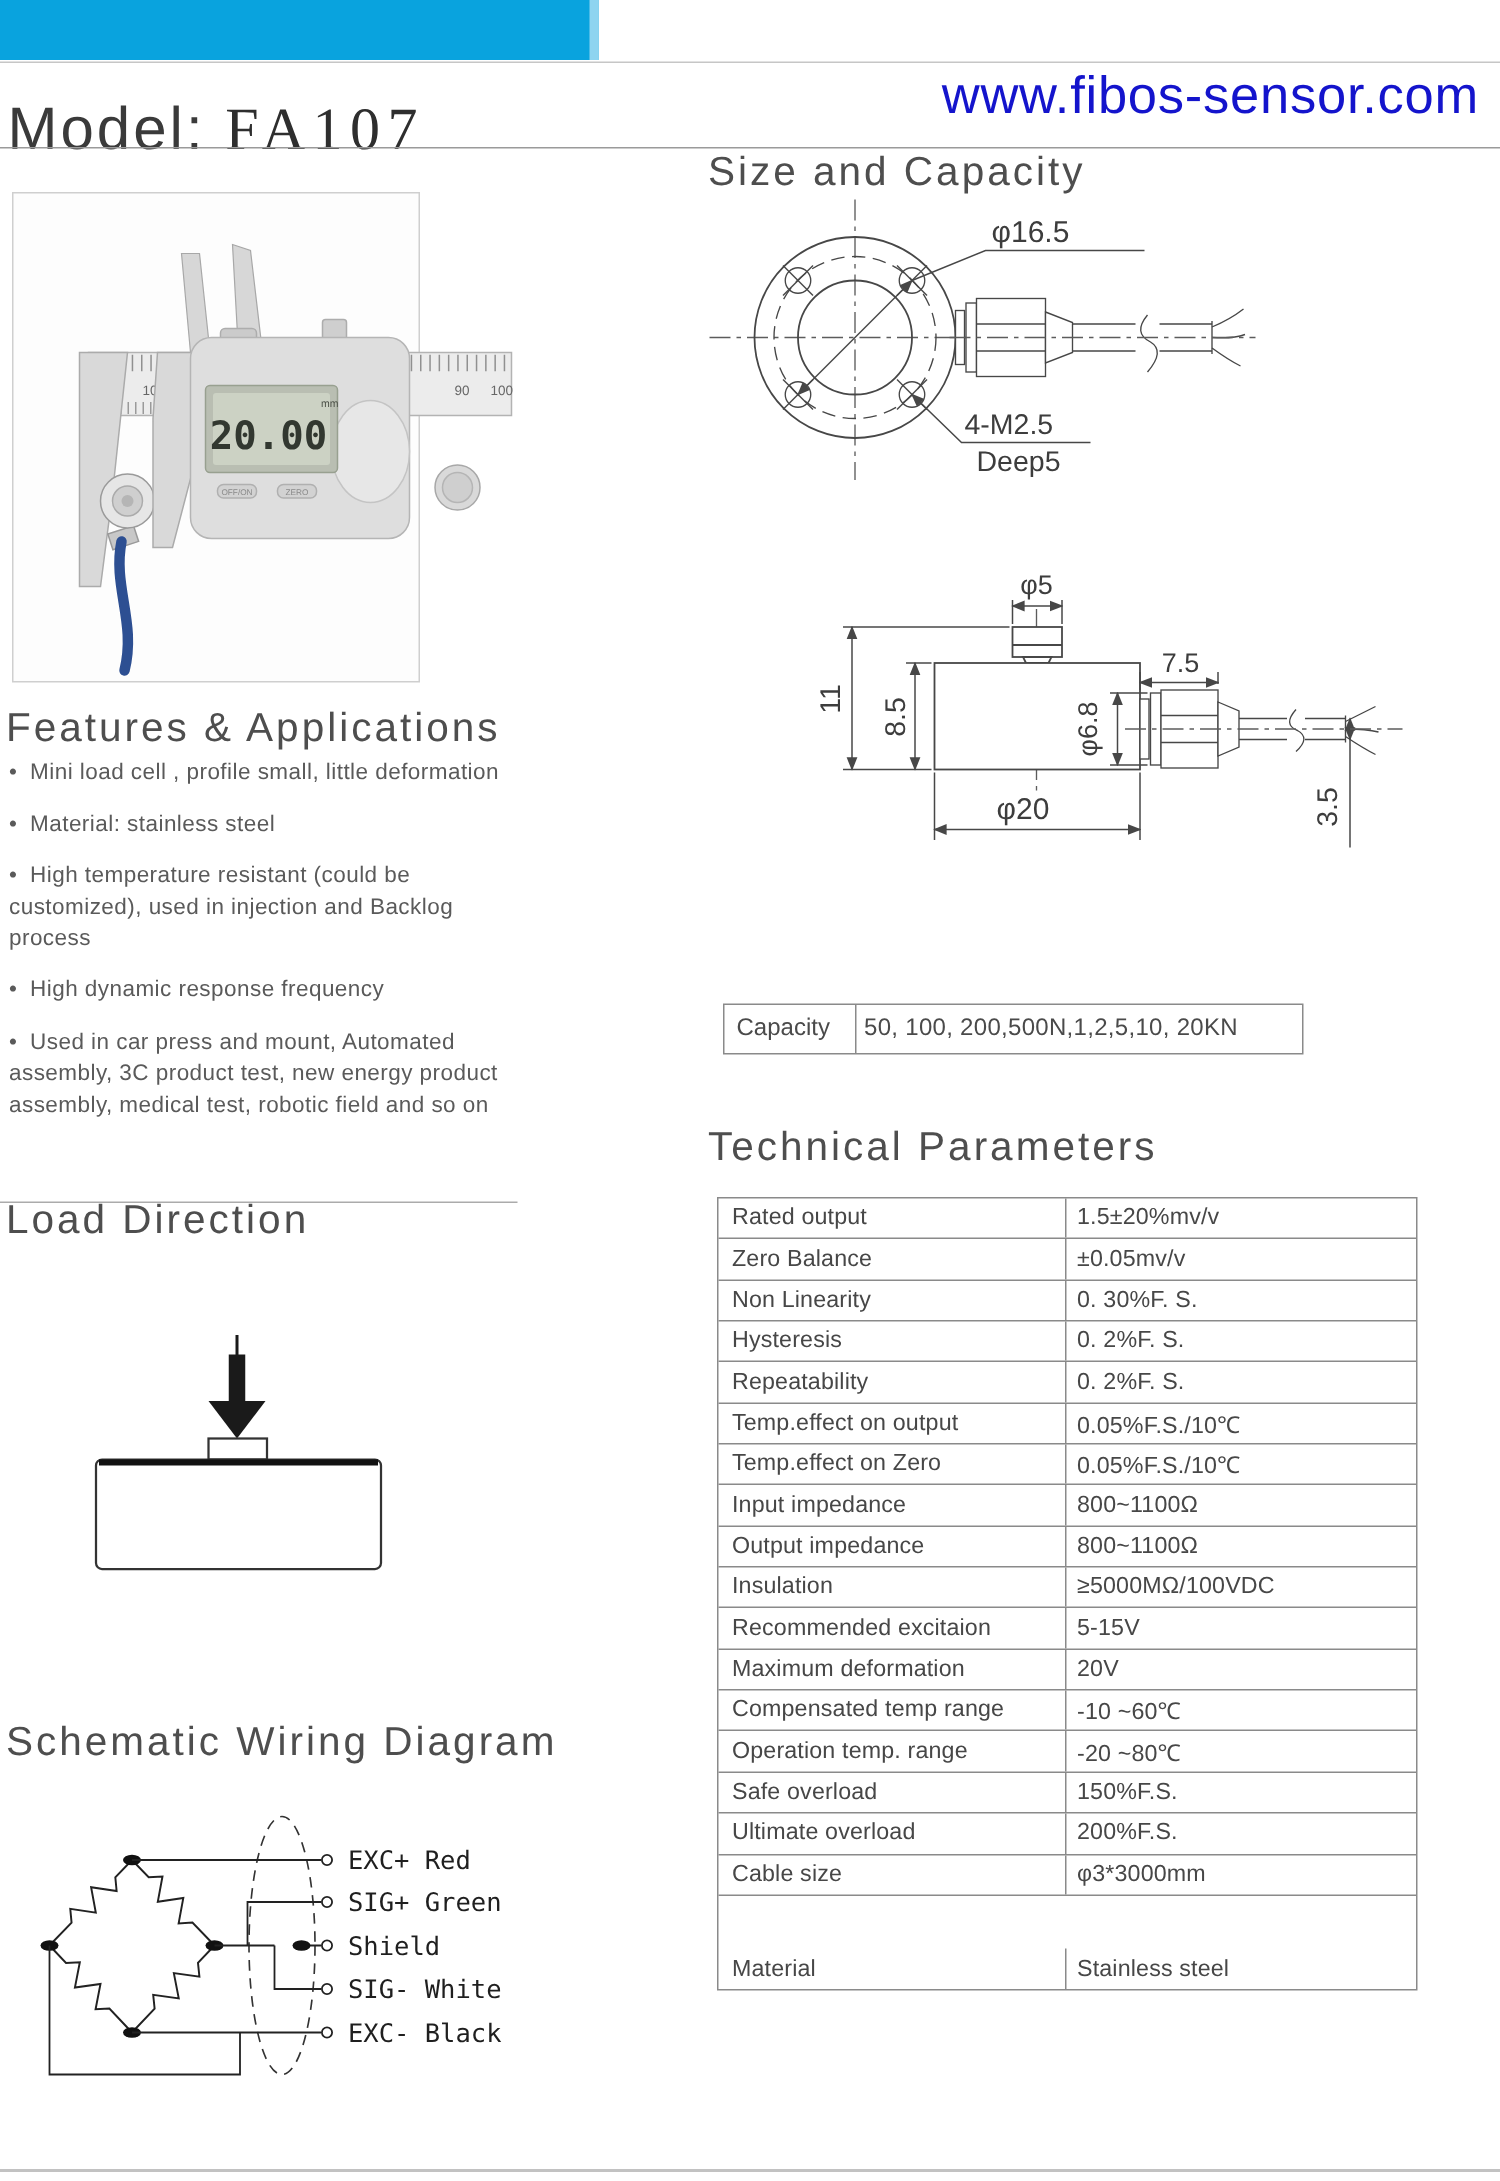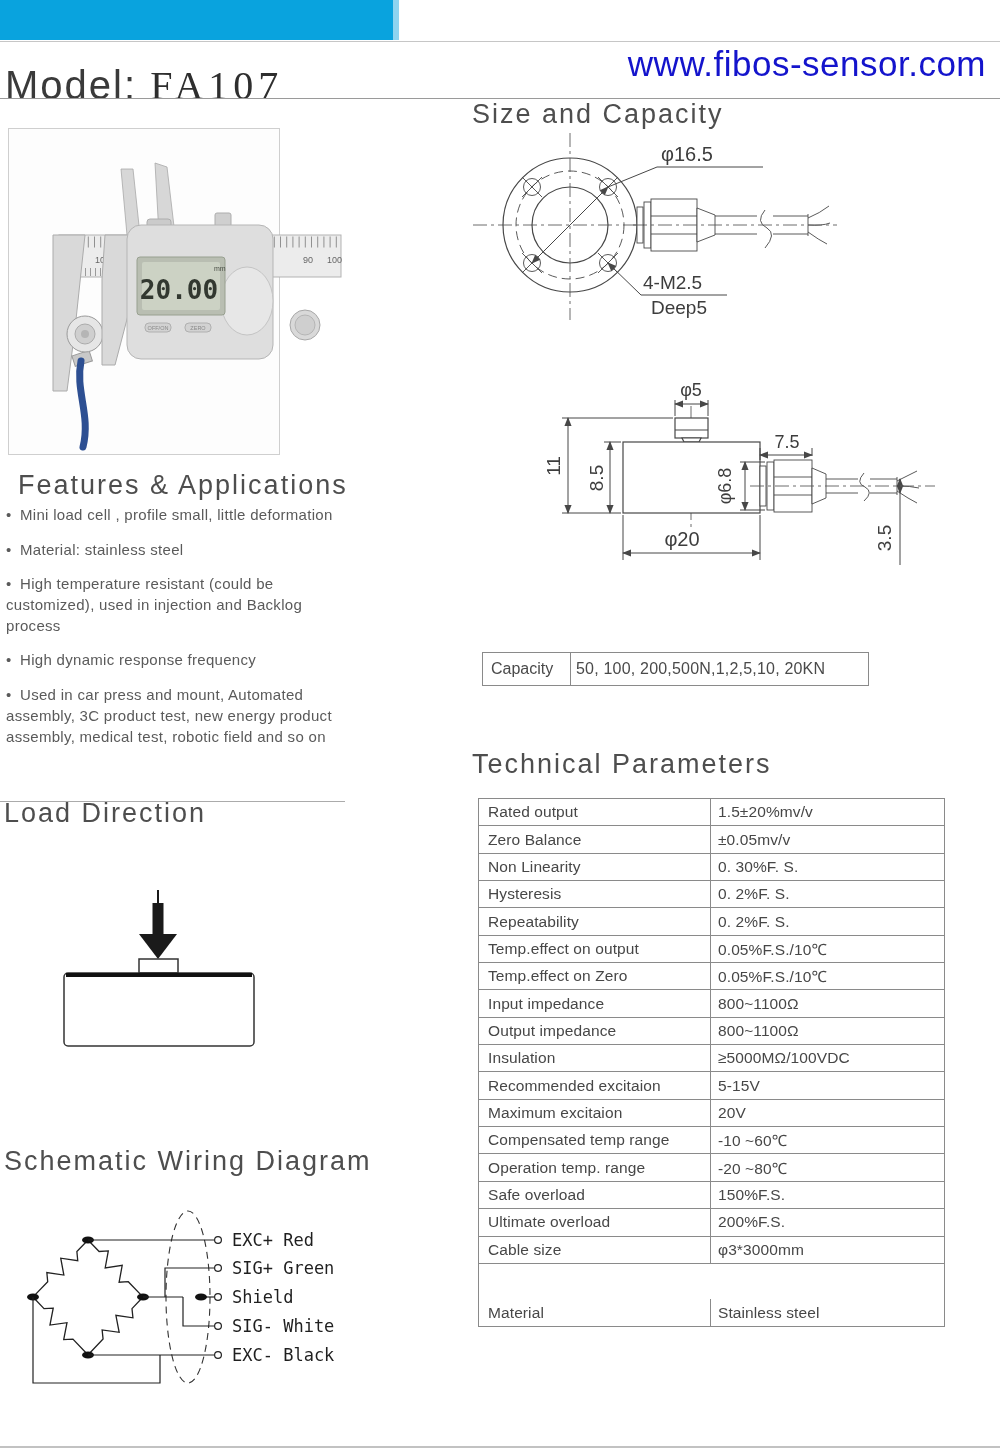--- a/index.html
+++ b/index.html
@@ -12,36 +12,36 @@
   .rule-top{position:absolute;left:0;top:41px;width:1000px;height:0;border-top:1px solid #c6c6c6;}
   .website{position:absolute;right:14px;top:44px;font-size:35px;color:#1414cc;letter-spacing:0.5px;}
   .model{position:absolute;left:5px;top:62px;font-size:40px;color:#3a3a3a;letter-spacing:2px;}
   .model .mv{font-family:"Liberation Serif",serif;letter-spacing:5px;color:#2e2e2e;}
   .rule-model{position:absolute;left:0;top:98px;width:1000px;height:0;border-top:1px solid #9a9a9a;}
   .rule-bottom{position:absolute;left:0;top:1446px;width:1000px;height:2px;background:#c2c2c2;}
   .rule-left{position:absolute;left:0;top:801px;width:345px;height:0;border-top:1px solid #ababab;}
 
   .sec-title{position:absolute;font-size:27px;color:#4e4e4e;letter-spacing:2px;font-weight:400;}
   #t-size{left:472px;top:99px;}
-  #t-feat{left:4px;top:470px;margin-left:14px;}
+  #t-feat{left:4px;top:470px;}
   #t-load{left:4px;top:762px;margin-top:36px;}
   #t-wire{left:4px;top:1146px;}
   #t-tech{left:472px;top:749px;}
 
   
   .photo-frame{position:absolute;left:8px;top:128px;width:272px;height:327px;background:#fdfdfd;
                border:1px solid #cfcfcf;box-sizing:border-box;}
 
   
   .features{position:absolute;left:6px;top:505px;width:352px;}
   .feat{font-size:15px;color:#5a5a5a;line-height:1.38;margin-bottom:14px;letter-spacing:0.3px;}
   .feat .bullet{margin-right:4px;}
 
   
-  .cap-table{position:absolute;left:482px;top:652px;display:flex;border:1px solid #8a8a8a;height:32px;
+  .cap-table{position:absolute;left:482px;top:669px;display:flex;border:1px solid #8a8a8a;height:32px;
              box-sizing:content-box;}
   .cap-cell{display:flex;align-items:center;font-size:16px;color:#4a4a4a;}
   .cap-label{width:88px;padding-left:8px;border-right:1px solid #8a8a8a;box-sizing:border-box;}
   .cap-value{width:292px;padding-left:5px;letter-spacing:0.2px;}
 
   
   .tech-table{position:absolute;left:478px;top:798px;width:467px;border:1px solid #8a8a8a;box-sizing:border-box;}
   .trow{display:flex;height:27.35px;border-bottom:1px solid #8a8a8a;box-sizing:border-box;}
   .trow:last-child{border-bottom:none;margin-top:35px;}
   .tc{display:flex;align-items:center;font-size:15.5px;color:#474747;box-sizing:border-box;letter-spacing:0.1px;}
@@ -352,21 +352,21 @@
       </div>
       <div class="trow">
         <div class="tc tl">Insulation</div>
         <div class="tc tv">≥5000MΩ/100VDC</div>
       </div>
       <div class="trow">
         <div class="tc tl">Recommended excitaion</div>
         <div class="tc tv">5-15V</div>
       </div>
       <div class="trow">
-        <div class="tc tl">Maximum excitaion</div>
+        <div class="tc tl">Maximum deformation</div>
         <div class="tc tv">20V</div>
       </div>
       <div class="trow">
         <div class="tc tl">Compensated temp range</div>
         <div class="tc tv">-10 ~60℃</div>
       </div>
       <div class="trow">
         <div class="tc tl">Operation temp. range</div>
         <div class="tc tv">-20 ~80℃</div>
       </div>

